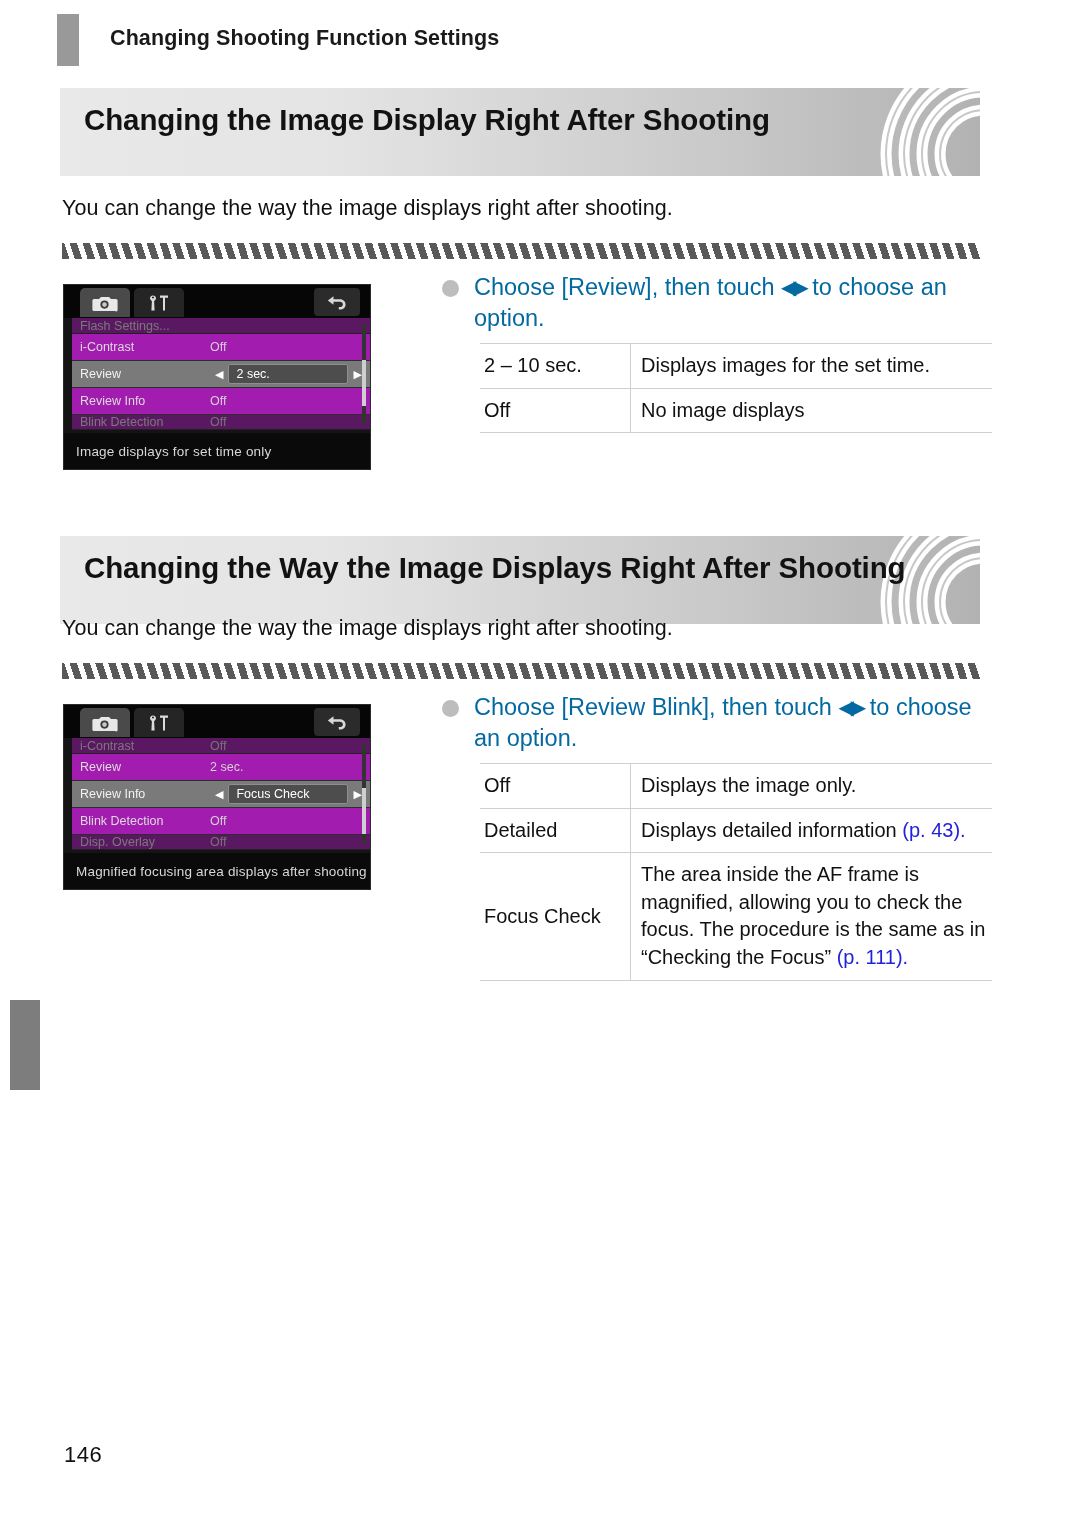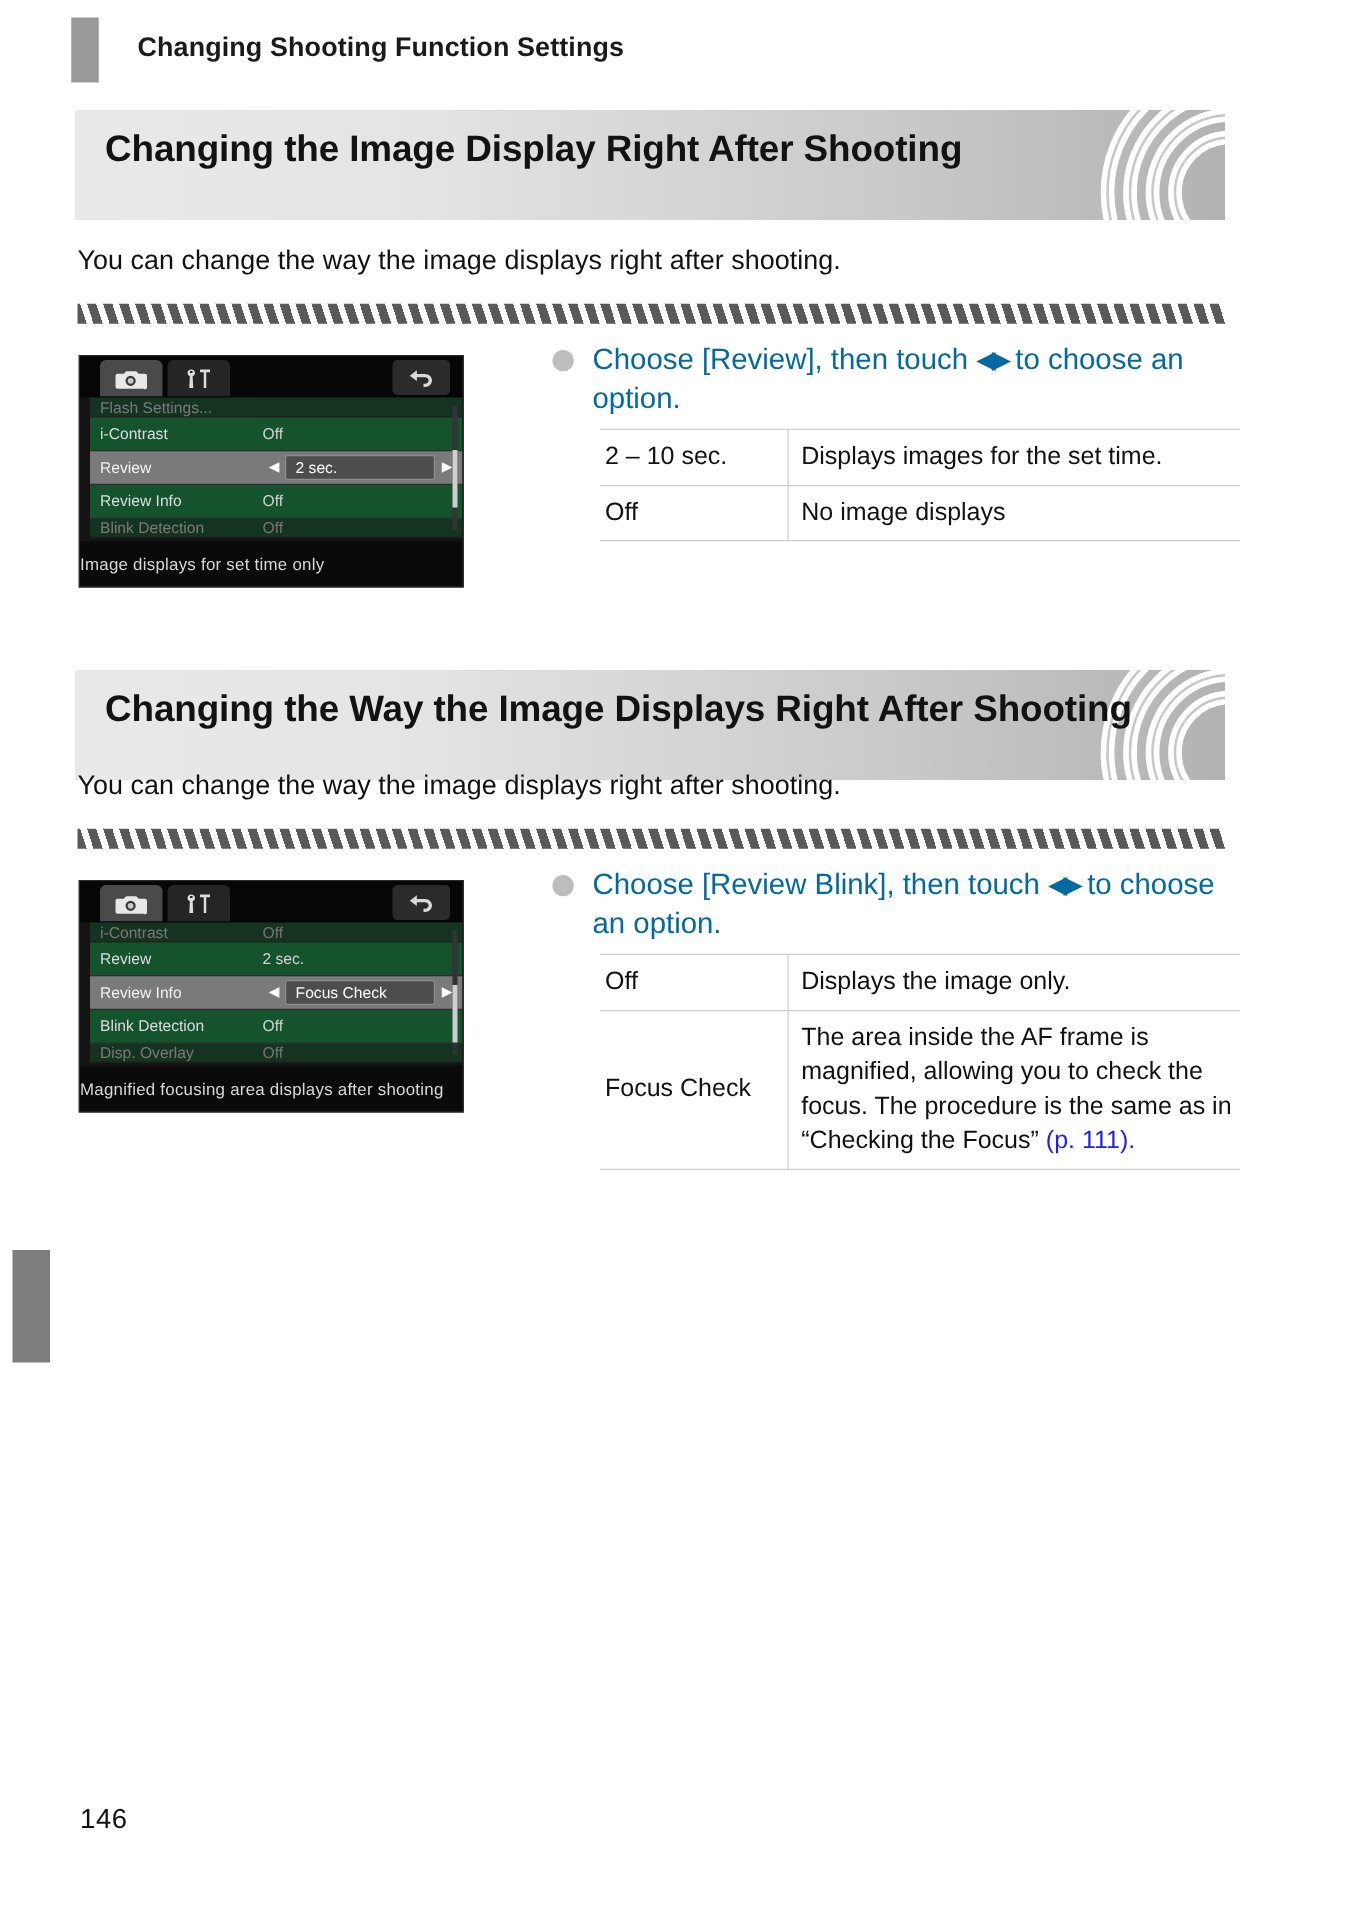--- a/index.html
+++ b/index.html
@@ -156,21 +156,21 @@
     position: relative;
     height: 115px;
     background: #141414;
     padding-left: 8px;
   }
   .lcd-row {
     position: relative;
     height: 27px;
     display: flex;
     align-items: center;
-    background: #14532d;
+    background: #a21caf;
     border-bottom: 1px solid #2e2e2e;
     box-sizing: border-box;
   }
   .lcd-row.faded { opacity: 0.5; }
   .lcd-row.selected { background: #7a7a7a; }
   .lcd-row .label {
     width: 130px;
     padding-left: 8px;
     font-size: 12.5px;
     color: #dcdcdc;
@@ -219,20 +219,21 @@
   }
   .lcd-caption {
     position: absolute;
     left: 0;
     bottom: 0;
     width: 100%;
     height: 36px;
     background: #0a0a0a;
     display: flex;
     align-items: center;
+    padding-left: 12px;
     box-sizing: border-box;
     font-size: 13.5px;
     color: #d8d8d8;
     letter-spacing: 0.2px;
   }
 
   
   .instr-block { position: absolute; left: 440px; width: 540px; }
   #instr-1 { top: 272px; }
   #instr-2 { top: 692px; }
@@ -482,20 +483,27 @@
     <span class="arrow-glyph">◀▶</span>
     <span>to choose an option.</span>
   </div>
   <table class="opt-table">
     <tbody>
       <tr>
         <td class="key">Off</td>
         <td class="val">Displays the image only.</td>
       </tr>
       <tr>
+        <td class="key">Detailed</td>
+        <td class="val">
+          <span>Displays detailed information</span>
+          <span class="pageref">(p. 43).</span>
+        </td>
+      </tr>
+      <tr>
         <td class="key">Focus Check</td>
         <td class="val">
           <span>The area inside the AF frame is magnified, allowing you to check the focus. The procedure is the same as in “Checking the Focus”</span>
           <span class="pageref">(p. 111).</span>
         </td>
       </tr>
     </tbody>
   </table>
 </div>
 

